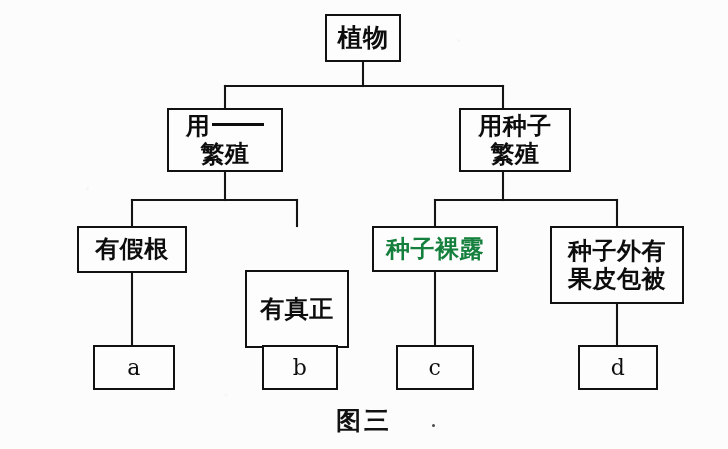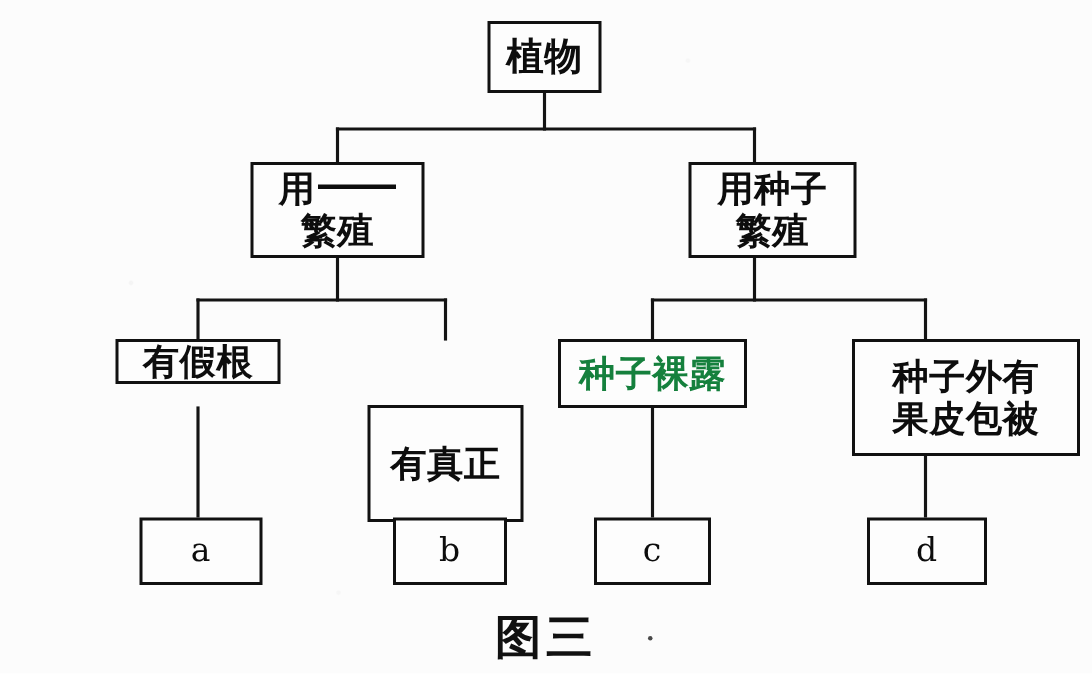--- a/index.html
+++ b/index.html
@@ -79,21 +79,21 @@
     margin-left: 2px;
   }
 
   
   #caption {
     position: absolute;
     left: 0;
     top: 404px;
     width: 728px;
     text-align: center;
-    font-size: 31px;
+    font-size: 25px;
     font-weight: 700;
     letter-spacing: 3px;
     color: #111111;
   }
   #caption-dot {
     position: absolute;
     left: 432px;
     top: 424px;
     width: 3px;
     height: 3px;
@@ -140,39 +140,39 @@
     </span>
   </div>
 
   <div class="node cjk2" style="left: 459px; top: 108px; width: 112px; height: 64px; border-color: rgb(17, 17, 17); color: rgb(13, 13, 13);">
     <span class="txt">
       <span class="ln">用种子</span>
       <span class="ln">繁殖</span>
     </span>
   </div>
 
-  <div class="node cjk2" style="left: 77px; top: 226px; width: 110px; height: 30px; border-color: rgb(17, 17, 17); color: rgb(13, 13, 13);">
+  <div class="node cjk2" style="left: 77px; top: 226px; width: 110px; height: 47px; border-color: rgb(17, 17, 17); color: rgb(13, 13, 13);">
     <span class="txt">
       <span class="ln">有假根</span>
     </span>
   </div>
 
   <div class="node cjk2" style="left: 245px; top: 226px; width: 104px; height: 78px; border-color: rgb(17, 17, 17); color: rgb(13, 13, 13); margin-top: 44px;">
     <span class="txt">
       <span class="ln">有真正</span>
     </span>
   </div>
 
   <div class="node cjk2" style="left: 372px; top: 226px; width: 126px; height: 46px; border-color: rgb(17, 17, 17); color: #15803d;">
     <span class="txt">
       <span class="ln">种子裸露</span>
     </span>
   </div>
 
-  <div class="node cjk2" style="left: 550px; top: 226px; width: 152px; height: 78px; border-color: rgb(17, 17, 17); color: rgb(13, 13, 13); margin-left: 18px;">
+  <div class="node cjk2" style="left: 550px; top: 226px; width: 134px; height: 78px; border-color: rgb(17, 17, 17); color: rgb(13, 13, 13);">
     <span class="txt">
       <span class="ln">种子外有</span>
       <span class="ln">果皮包被</span>
     </span>
   </div>
 
   <div class="node leaf" style="left: 93px; top: 345px; width: 82px; height: 45px; border-color: rgb(17, 17, 17); color: rgb(13, 13, 13);">
     <span class="txt">a</span>
   </div>
   <div class="node leaf" style="left: 262px; top: 345px; width: 76px; height: 45px; border-color: rgb(17, 17, 17); color: rgb(13, 13, 13);">

